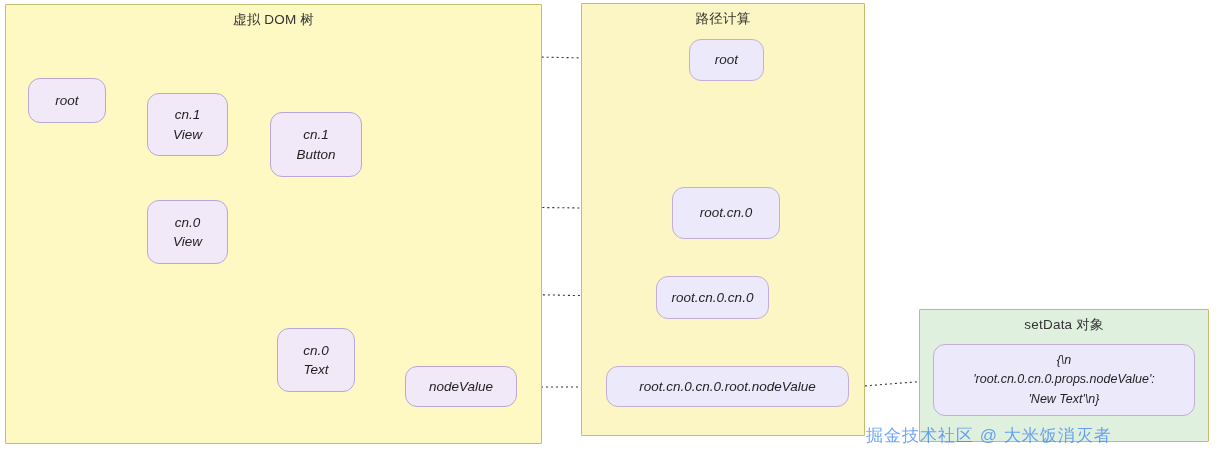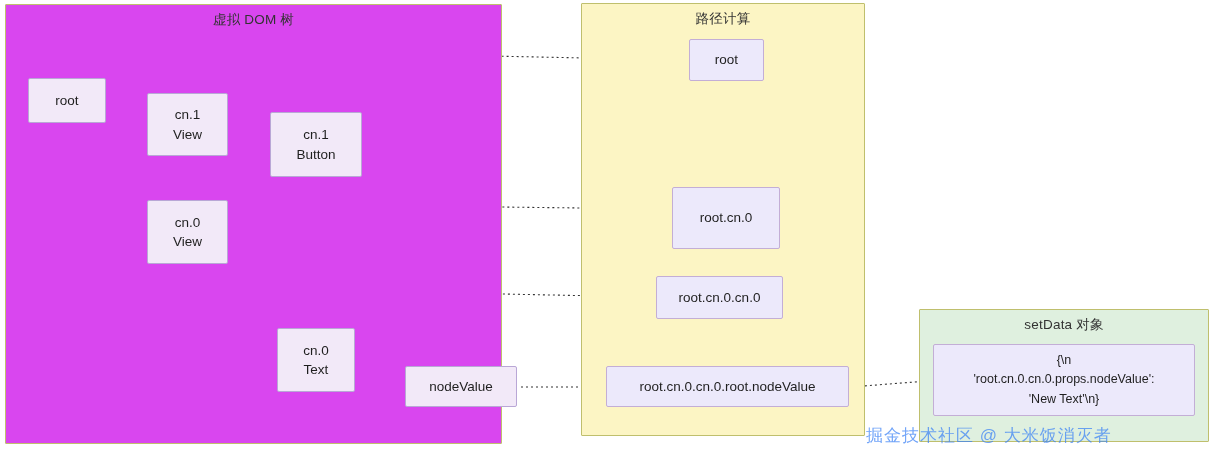--- a/index.html
+++ b/index.html
@@ -29,64 +29,65 @@
     left: 0;
     right: 0;
     top: 6px;
     text-align: center;
     font-size: 13.5px;
     color: #333333;
     letter-spacing: .2px;
     white-space: nowrap;
   }
   #panel-vdom {
-    left: 5px; top: 4px; width: 497px; height: 440px;
-    background: #d946ef;
+    left: 5px; top: 4px; width: 537px; height: 440px;
+    background: #fef9c3;
   }
   #panel-path {
     left: 581px; top: 3px; width: 284px; height: 433px;
     background: #fcf5c4;
   }
   #panel-setdata {
     left: 919px; top: 309px; width: 290px; height: 133px;
     background: #dff0df;
   }
   
   .node {
     position: absolute;
     box-sizing: border-box;
     background: #f2e9f8;
     border: 1px solid #b9a7d6;
-    border-radius: 2px;
+    border-radius: 12px;
     display: flex;
     flex-direction: column;
     align-items: center;
     justify-content: center;
     font-size: 13.5px;
     color: #1f1f1f;
     line-height: 1.42;
     text-align: center;
     white-space: nowrap;
+    font-style: italic;
   }
   .node.path-node {
     background: #ece9fb;
     border-color: #c3aed6;
   }
   .node .ln { display: block; }
   
   #n-root      { left: 28px;  top: 78px;  width: 78px;  height: 45px; }
   #n-cn1view   { left: 147px; top: 93px;  width: 81px;  height: 63px; }
   #n-cn1button { left: 270px; top: 112px; width: 92px;  height: 65px; }
   #n-cn0view   { left: 147px; top: 200px; width: 81px;  height: 64px; }
   #n-cn0text   { left: 277px; top: 328px; width: 78px;  height: 64px; }
   #n-nodevalue { left: 405px; top: 366px; width: 112px; height: 41px; }
   
   #p-root      { left: 689px; top: 39px;  width: 75px;  height: 42px; }
-  #p-rootcn0   { left: 672px; top: 187px; width: 108px; height: 62px; }
-  #p-rootcn0cn0{ left: 656px; top: 276px; width: 127px; height: 43px; }
+  #p-rootcn0   { left: 672px; top: 187px; width: 108px; height: 52px; }
+  #p-rootcn0cn0{ left: 656px; top: 276px; width: 113px; height: 43px; }
   #p-props     { left: 606px; top: 366px; width: 243px; height: 41px; }
   
   #s-object    { left: 933px; top: 344px; width: 262px; height: 72px;
                  font-size: 12.5px; line-height: 1.55; }
 
   
   #edges {
     position: absolute;
     left: 0; top: 0;
     width: 1221px; height: 466px;

